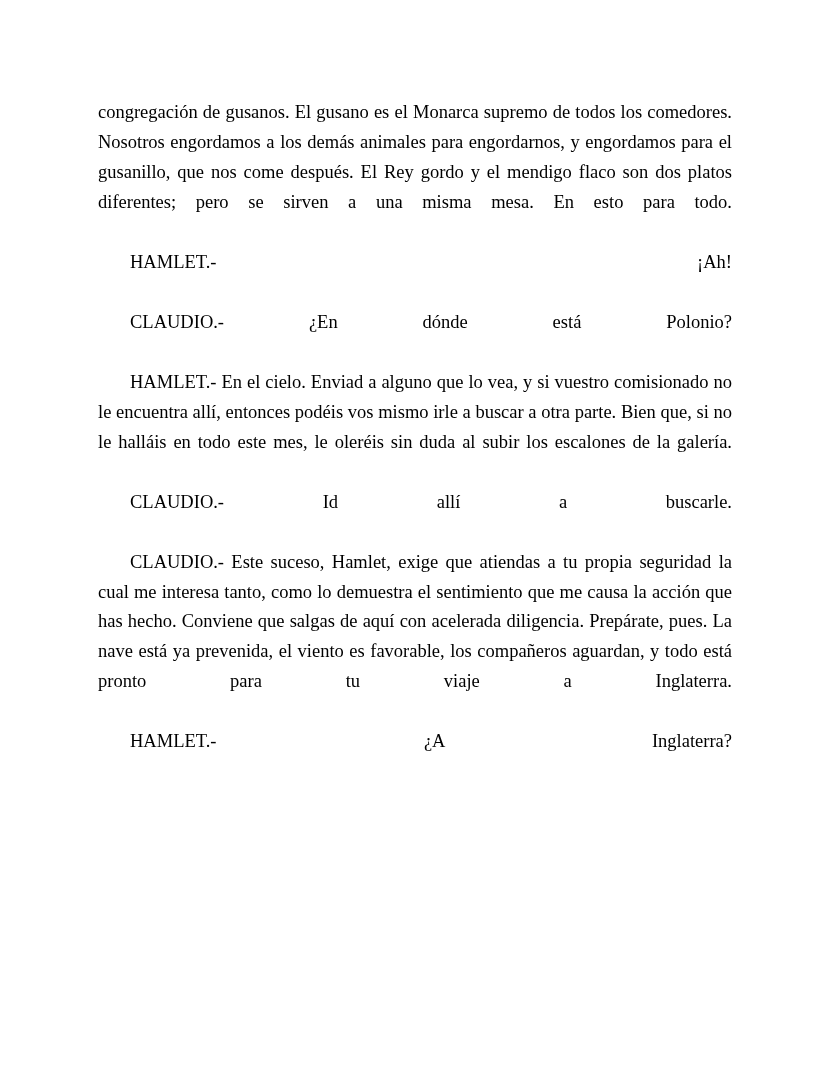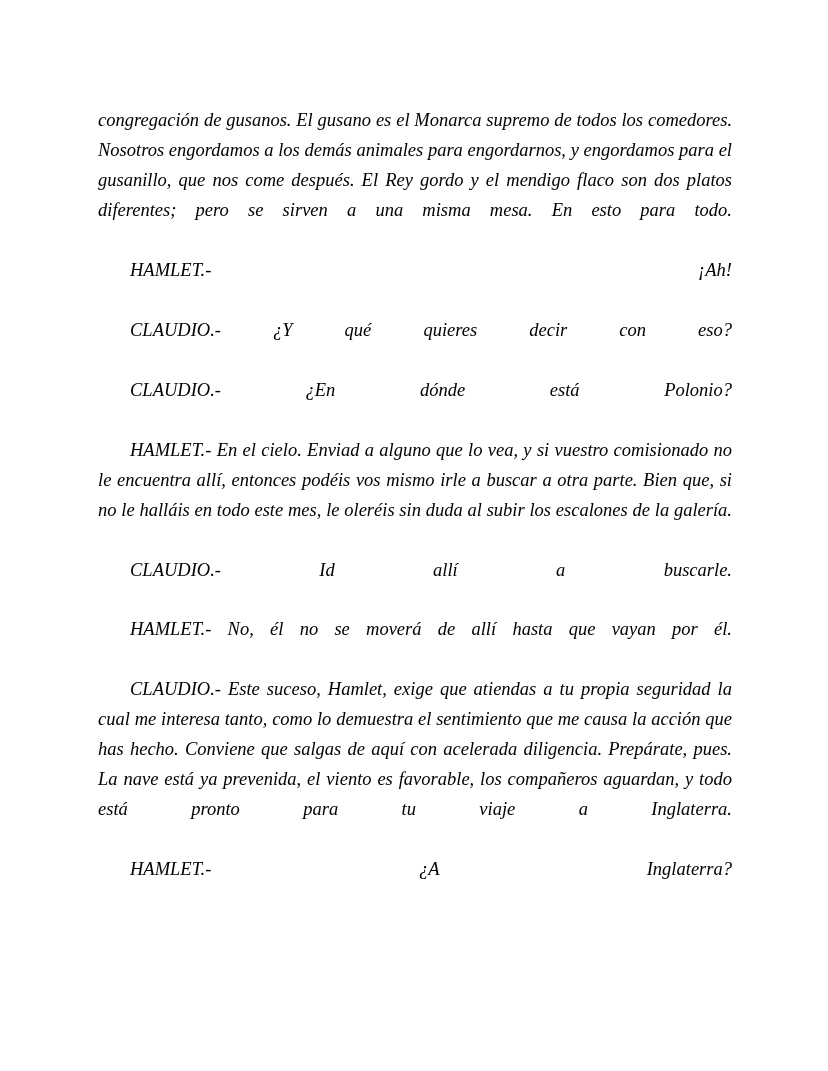--- a/index.html
+++ b/index.html
@@ -22,23 +22,22 @@
     padding: 94px 96px 0 98px;
   }
   .doc-body {
     font-size: 18.5px;
     line-height: 1.62;
     text-align: justify;
     text-justify: inter-word;
     hyphens: none;
   }
   p.para {
-    margin: 12px 0 0 0;
+    margin: 4px 0 0 0;
     text-indent: 0;
-    font-style: italic;
   }
   p.para + p.para {
     margin-top: 0;
   }
   p.indent {
     text-indent: 32px;
   }
   
   p.para::after {
     content: "";
@@ -49,22 +48,20 @@
     text-align-last: left;
   }
 </style>
 </head>
 <body>
 
 <div class="page">
   <div class="doc-body">
     <p class="para">congregación de gusanos. El gusano es el Monarca supremo de todos los comedores. Nosotros engordamos a los demás animales para engordarnos, y engordamos para el gusanillo, que nos come después. El Rey gordo y el mendigo flaco son dos platos diferentes; pero se sirven a una misma mesa. En esto para todo.</p>
     <p class="para indent">HAMLET.- ¡Ah!</p>
-    <p class="para indent">CLAUDIO.- ¿Y qué quieres decir con eso?</p>
     <p class="para indent">CLAUDIO.- ¿En dónde está Polonio?</p>
     <p class="para indent">HAMLET.- En el cielo. Enviad a alguno que lo vea, y si vuestro comisionado no le encuentra allí, entonces podéis vos mismo irle a buscar a otra parte. Bien que, si no le halláis en todo este mes, le oleréis sin duda al subir los escalones de la galería.</p>
     <p class="para indent">CLAUDIO.- Id allí a buscarle.</p>
-    <p class="para indent">HAMLET.- No, él no se moverá de allí hasta que vayan por él.</p>
     <p class="para indent">CLAUDIO.- Este suceso, Hamlet, exige que atiendas a tu propia seguridad la cual me interesa tanto, como lo demuestra el sentimiento que me causa la acción que has hecho. Conviene que salgas de aquí con acelerada diligencia. Prepárate, pues. La nave está ya prevenida, el viento es favorable, los compañeros aguardan, y todo está pronto para tu viaje a Inglaterra.</p>
     <p class="para indent">HAMLET.- ¿A Inglaterra?</p>
 
   </div>
 </div>
 
 </body></html>

